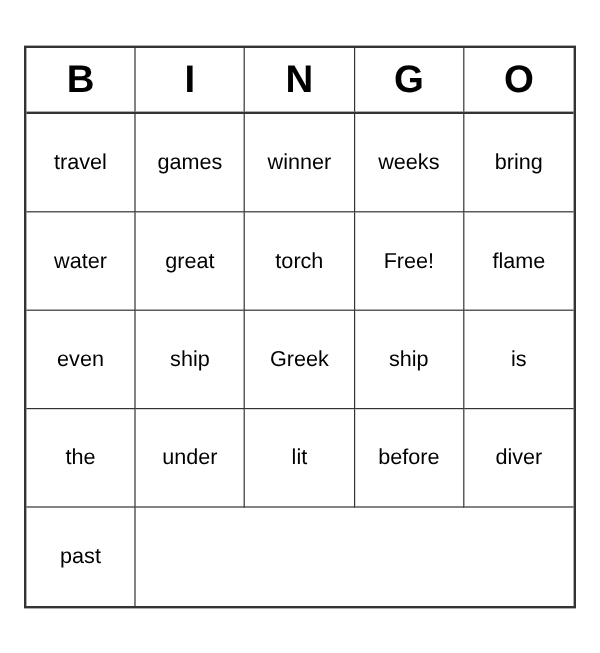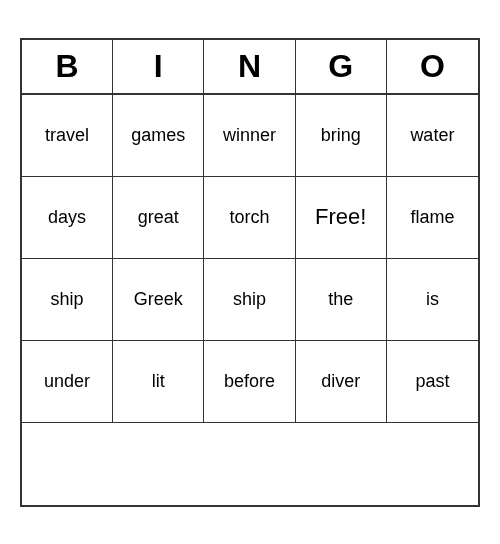--- a/index.html
+++ b/index.html
@@ -61,49 +61,50 @@
 
     .bingo-cell:nth-child(5n) {
       border-right: none;
     }
 
     .bingo-cell:nth-child(n+21) {
       border-bottom: none;
     }
 
     .free-cell {
-      font-size: 22px;
+      font-size: 18px;
     }
   </style>
 </head>
 <body>
 
 <div class="bingo-card">
   <div class="bingo-header">
   <div class="bingo-header-cell">B</div>
       <div class="bingo-header-cell">I</div>
       <div class="bingo-header-cell">N</div>
       <div class="bingo-header-cell">G</div>
       <div class="bingo-header-cell">O</div>
     </div>
   <div class="bingo-grid">
   <div class="bingo-cell">travel</div>
       <div class="bingo-cell">games</div>
       <div class="bingo-cell">winner</div>
+      <div class="bingo-cell">weeks</div>
       <div class="bingo-cell">bring</div>
       <div class="bingo-cell">water</div>
-      <div class="bingo-cell">days</div>
       <div class="bingo-cell">great</div>
       <div class="bingo-cell">torch</div>
       <div class="bingo-cell free-cell">Free!</div>
       <div class="bingo-cell">flame</div>
+      <div class="bingo-cell">even</div>
       <div class="bingo-cell">ship</div>
       <div class="bingo-cell">Greek</div>
       <div class="bingo-cell">ship</div>
+      <div class="bingo-cell">is</div>
       <div class="bingo-cell">the</div>
-      <div class="bingo-cell">is</div>
       <div class="bingo-cell">under</div>
       <div class="bingo-cell">lit</div>
       <div class="bingo-cell">before</div>
       <div class="bingo-cell">diver</div>
       <div class="bingo-cell">past</div>
     </div>
 </div>
 
 </body></html>

